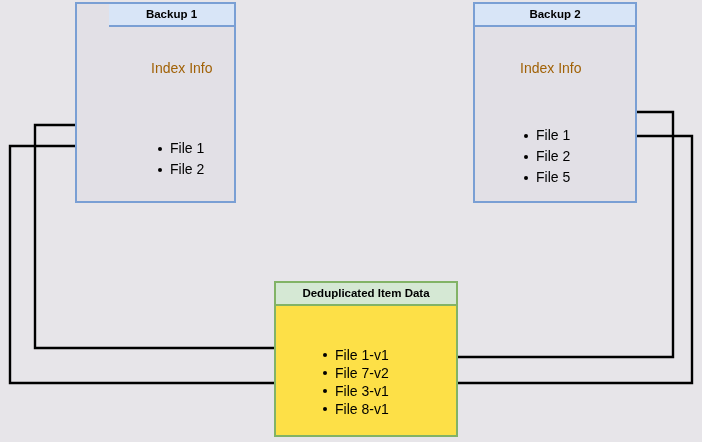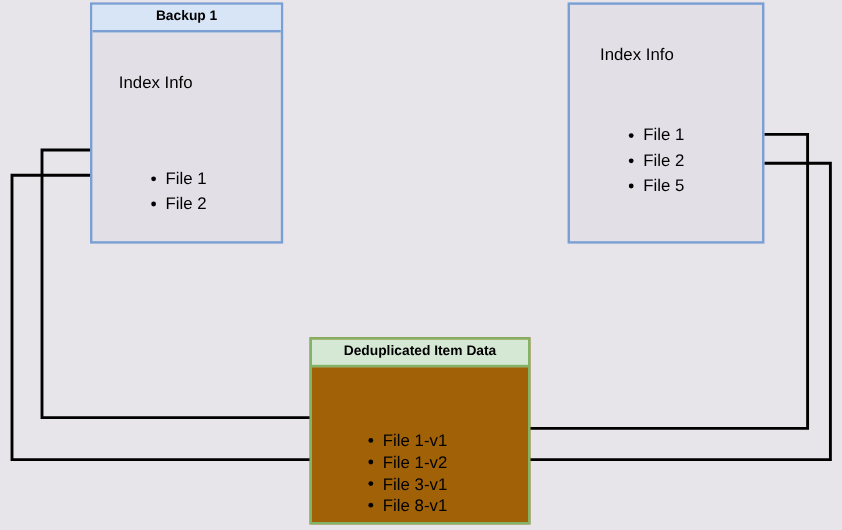--- a/index.html
+++ b/index.html
@@ -24,21 +24,22 @@
     pointer-events: none;
   }
   .box {
     position: absolute;
     box-sizing: border-box;
     border: 2px solid #7a9fd4;
     background: #e2e0e6;
   }
   .box.green {
     border: 2px solid #82b366;
-    background: #a16207;
+    background: #fde047;
+    margin-left: 16px;
   }
   .box-header {
     box-sizing: border-box;
     height: 23px;
     line-height: 21px;
     text-align: center;
     font-weight: bold;
     font-size: 11.5px;
     color: #000;
     background: #d8e5f7;
@@ -48,22 +49,23 @@
     background: #d5e8d4;
     border-bottom: 2px solid #82b366;
   }
   .box-body {
     position: relative;
     height: calc(100% - 23px);
   }
   .index-label {
     position: absolute;
     font-size: 14px;
-    color: #000000;
+    color: #a16207;
     white-space: nowrap;
+    margin-left: 20px;
   }
   .bullet-list {
     position: absolute;
     margin: 0;
     padding: 0;
     list-style: none;
   }
   .bullet-list li {
     position: relative;
     font-size: 14px;
@@ -109,47 +111,48 @@
       <path d="M124,125 L35,125 L35,348 L297,348" marker-end="url(#arrowR)"></path>
 
       <path d="M124,146 L10,146 L10,383 L297,383" marker-end="url(#arrowR)"></path>
 
       <path d="M594,112 L673,112 L673,357 L404,357" marker-end="url(#arrowL)"></path>
 
       <path d="M594,136 L692,136 L692,383 L404,383" marker-end="url(#arrowL)"></path>
     </g>
   </svg>
 
-  <div class="box" style="left:75px; top:2px; width:161px; height:201px;">
+  <div class="box" style="left:75px; top:2px; width:161px; height:201px;padding-left:32px;">
     <div class="box-header">Backup 1</div>
     <div class="box-body">
       <div class="index-label" style="left:22px; top:33px;">Index Info</div>
       <ul class="bullet-list" style="left:48px; top:111px;">
         <li>File 1</li>
         <li>File 2</li>
       </ul>
     </div>
   </div>
 
   <div class="box" style="left:473px; top:2px; width:164px; height:201px;">
+    <div class="box-header">Backup 2</div>
     <div class="box-body">
       <div class="index-label" style="left:25px; top:33px;">Index Info</div>
       <ul class="bullet-list" style="left:48px; top:98px;">
         <li>File 1</li>
         <li>File 2</li>
         <li>File 5</li>
       </ul>
     </div>
   </div>
 
   <div class="box green" style="left:258px; top:281px; width:184px; height:156px;">
     <div class="box-header">Deduplicated Item Data</div>
     <div class="box-body">
-      <ul class="bullet-list dedup-list" style="left:46px; top:52px;">
+      <ul class="bullet-list dedup-list" style="left:46px; top:40px;">
         <li>File 1-v1</li>
-        <li>File 1-v2</li>
+        <li>File 7-v2</li>
         <li>File 3-v1</li>
         <li>File 8-v1</li>
       </ul>
     </div>
   </div>
 
 </div>
 
 </body></html>

